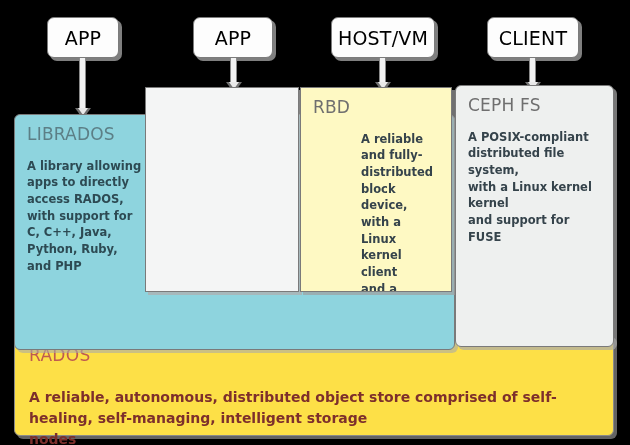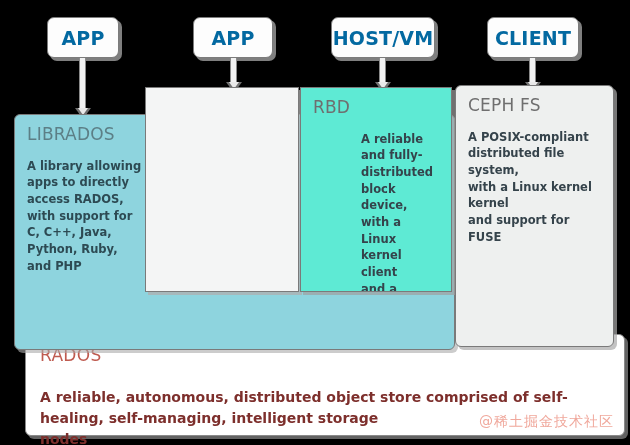--- a/index.html
+++ b/index.html
@@ -12,25 +12,24 @@
   #stage{position:relative;width:630px;height:445px;overflow:hidden;background:#000;}
 
   
   .actor{
     position:absolute;
     background:#fdfdfd;
     border:1.5px solid #7c7c7c;
     border-radius:7px;
     box-shadow:3px 3px 0 0 rgba(170,170,170,.75);
     display:flex;align-items:center;justify-content:center;
-    color:#0369a1;
+    color:#000000;
     font-size:19px;
     letter-spacing:.2px;
     box-sizing:border-box;
-    font-weight:bold;
   }
 
   
   .conn{position:absolute;width:7px;background:transparent;}
   .conn .rail{
     position:absolute;left:0;top:0;width:7px;height:100%;
     border-left:1.5px solid #8a8a8a;
     border-right:1.5px solid #8a8a8a;
     box-sizing:border-box;
     background:#f2f2f2;
@@ -88,46 +87,45 @@
   #radosgw{
     left:145px;top:87px;width:154px;height:205px;
     background:#f4f5f5;
     box-shadow:3px 3px 0 0 rgba(175,175,175,.75);
     z-index:5;
   }
   #radosgw .body{color:#35434b;}
 
   #rbd{
     left:300px;top:87px;width:152px;height:205px;
-    background:#5eead4;
+    background:#fef9c3;
     box-shadow:3px 3px 0 0 rgba(160,160,160,.7);
     z-index:5;
   }
   #rbd .body{color:#35434b;margin-left:48px;}
 
   #cephfs{
     left:455px;top:85px;width:159px;height:262px;
     background:#eef0ef;
     border-radius:6px;
     box-shadow:3px 3px 0 0 rgba(170,170,170,.7);
     z-index:6;
   }
   #cephfs .body{color:#35434b;}
 
   #rados{
     position:absolute;
     left:14px;top:334px;width:600px;height:102px;
-    background:#ffffff;
+    background:#fde047;
     border:1.5px solid #8a8a8a;
     border-radius:6px;
     box-shadow:3px 3px 0 0 rgba(165,165,165,.6);
     box-sizing:border-box;
     padding:10px 14px 0 14px;
     z-index:2;
-    margin-left:11px;
   }
   #rados .title{
     font-size:17px;color:#bf5b50;letter-spacing:.3px;margin:0 0 22px 0;
   }
   #rados .body{
     font-size:14px;line-height:1.5;color:#7d2f2c;font-weight:600;
     white-space:pre-line;width:585px;
   }
 
   .watermark{
@@ -208,15 +206,14 @@
 with a Linux kernel kernel
 and support for FUSE</div>
   </div>
 
   <div id="rados">
     <div class="title">RADOS</div>
     <div class="body">A reliable, autonomous, distributed object store comprised of self-healing, self-managing, intelligent storage
 nodes</div>
   </div>
 
-  <div class="watermark">@稀土掘金技术社区</div>
 
 </div>
 
 </body></html>

